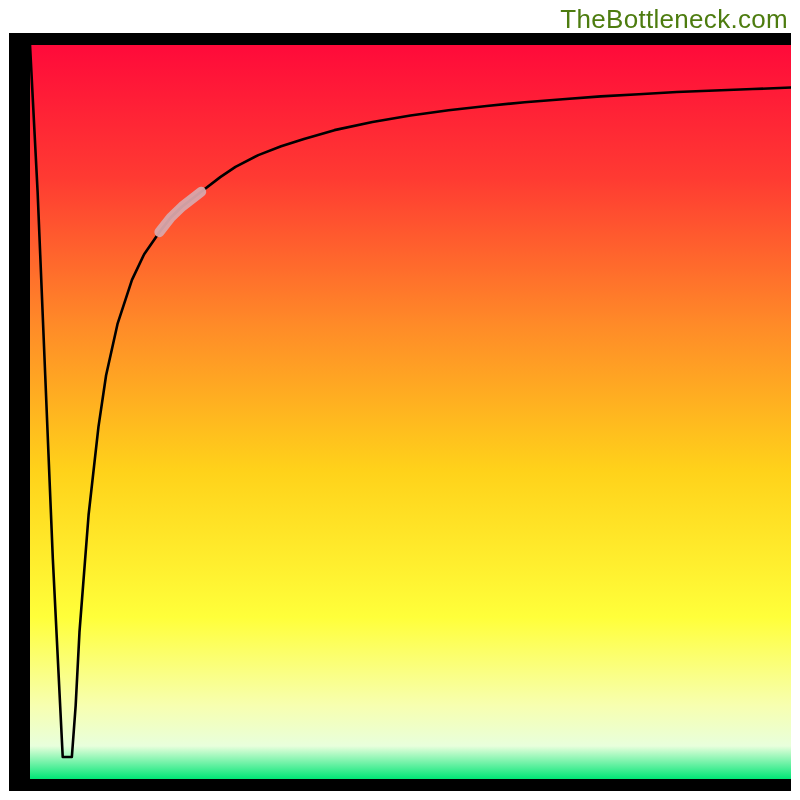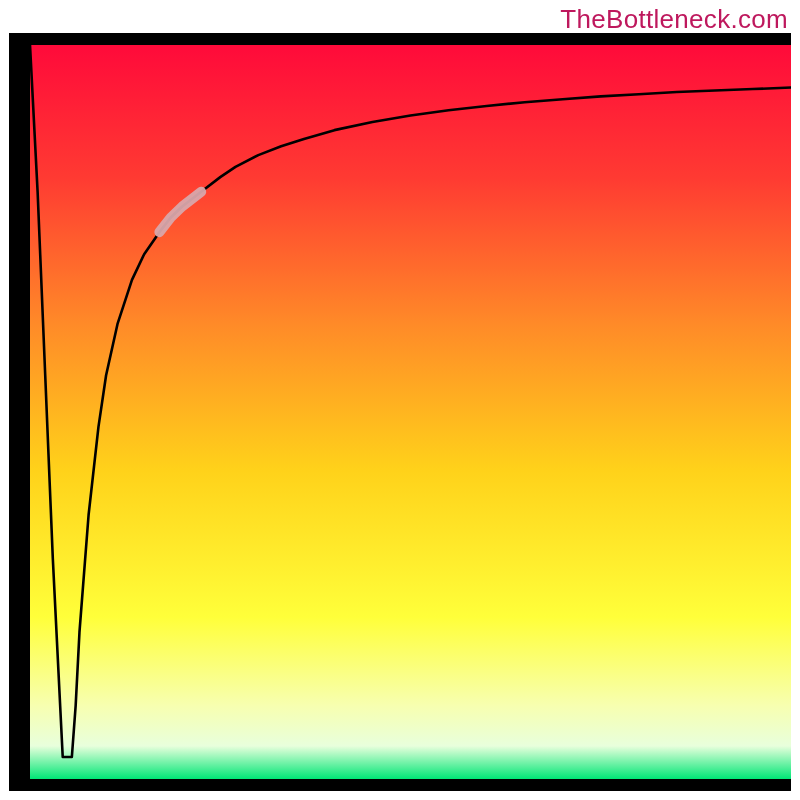--- a/index.html
+++ b/index.html
@@ -13,21 +13,21 @@
   }
   .container {
     position: relative;
     width: 800px;
     height: 800px;
   }
   .watermark {
     position: absolute;
     top: 4px;
     right: 12px;
-    color: #be185d;
+    color: #4d7c0f;
     font-size: 26px;
     font-weight: 400;
     letter-spacing: 0.3px;
     z-index: 10;
   }
   .plot-frame {
     position: absolute;
     left: 9px;
     top: 33px;
     width: 782px;

